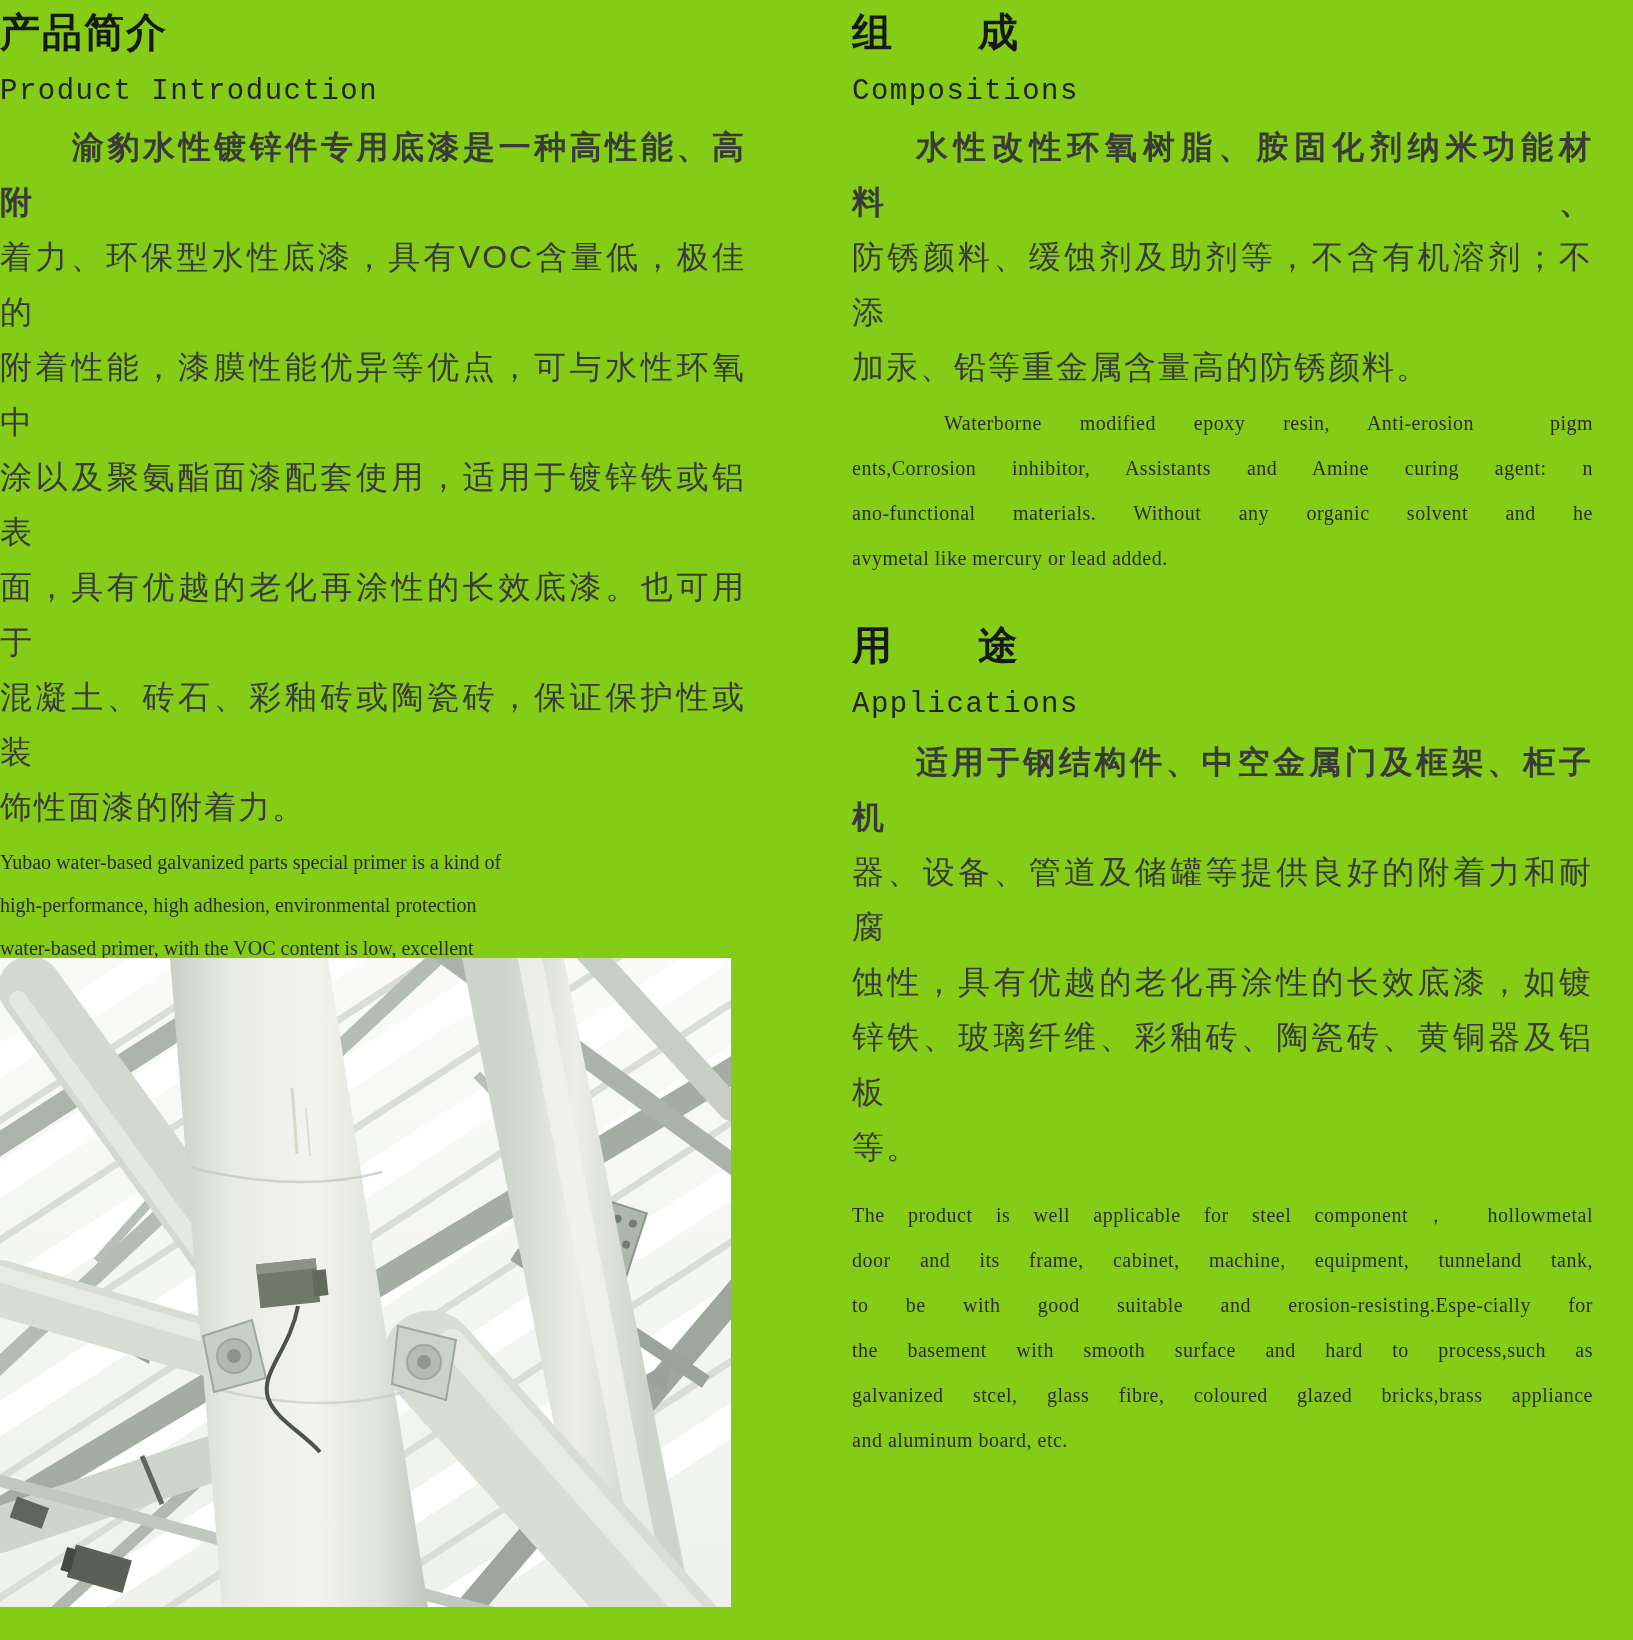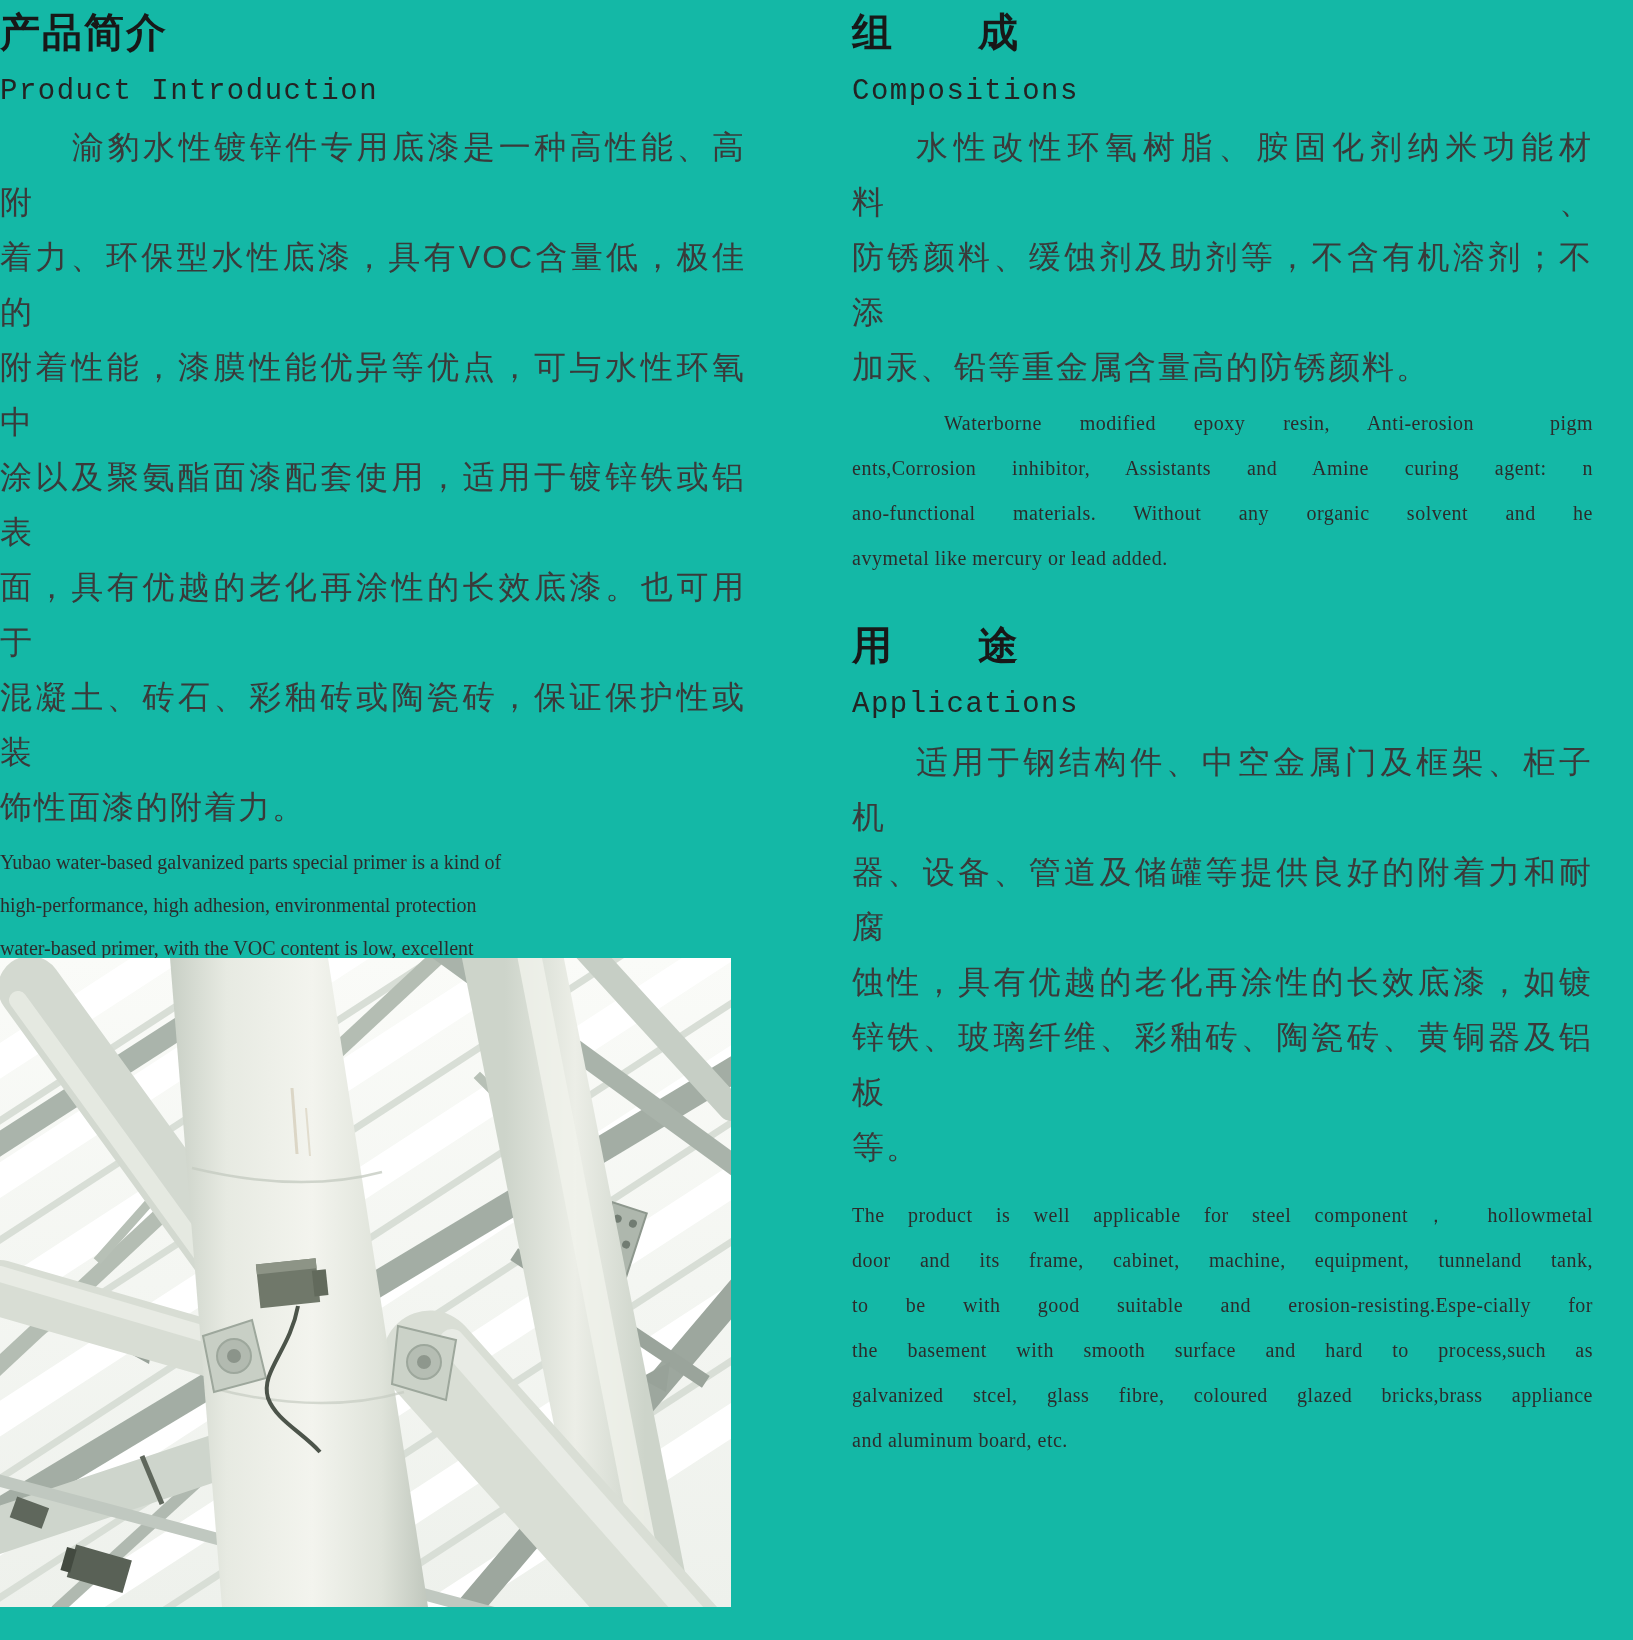--- a/index.html
+++ b/index.html
@@ -1,18 +1,18 @@
 <!DOCTYPE html>
 <html><head>
 <meta charset="utf-8">
 <style>
   html,body { margin:0; padding:0; background:#ffffff; }
   .page {
     position:relative; width:1633px; height:1640px;
-    background:#14b8a6; overflow:hidden;
+    background:#84cc16; overflow:hidden;
     font-family:"Liberation Sans", sans-serif;
     color:#2c2c2c;
   }
   .col { position:absolute; top:0; }
   .col-left  { left:0px;   width:746px; }
   .col-right { left:852px; width:741px; }
 
   .h-zh {
     font-family:"Liberation Sans", sans-serif;
     font-weight:bold; font-size:40px; line-height:48px;
@@ -24,21 +24,21 @@
     letter-spacing:1.5px; color:#232323;
   }
   .col-left .h-zh  { margin-top:8px; }
   .col-left .h-en  { margin-top:18px; }
   .col-right .h-zh { margin-top:8px; }
   .col-right .h-en { margin-top:18px; }
 
   .zh-para { font-size:32px; line-height:55px; letter-spacing:2px; color:#3a3a3a; }
   .zh-para .line { text-align:justify; text-align-last:justify; white-space:pre-wrap; }
   .zh-para .line:last-child { text-align-last:left; }
-  .zh-para .line.first-indent { text-indent:72px; }
+  .zh-para .line.first-indent { text-indent:72px;font-weight:bold; }
   .col-right .zh-para .line.first-indent { text-indent:64px; }
 
   .en-para { font-family:"Liberation Serif", serif; font-size:20px; line-height:43px; color:#2c2c2c; }
   .en-para .line { white-space:pre-wrap; }
   .col-right .en-para { line-height:45px; letter-spacing:0.5px; }
   .en-justify .line { text-align:justify; text-align-last:justify; }
   .en-justify .line:last-child { text-align-last:left; }
   .comp-en .line.first-indent { text-indent:92px; }
 
   #intro-zh  { margin-top:10px; }

